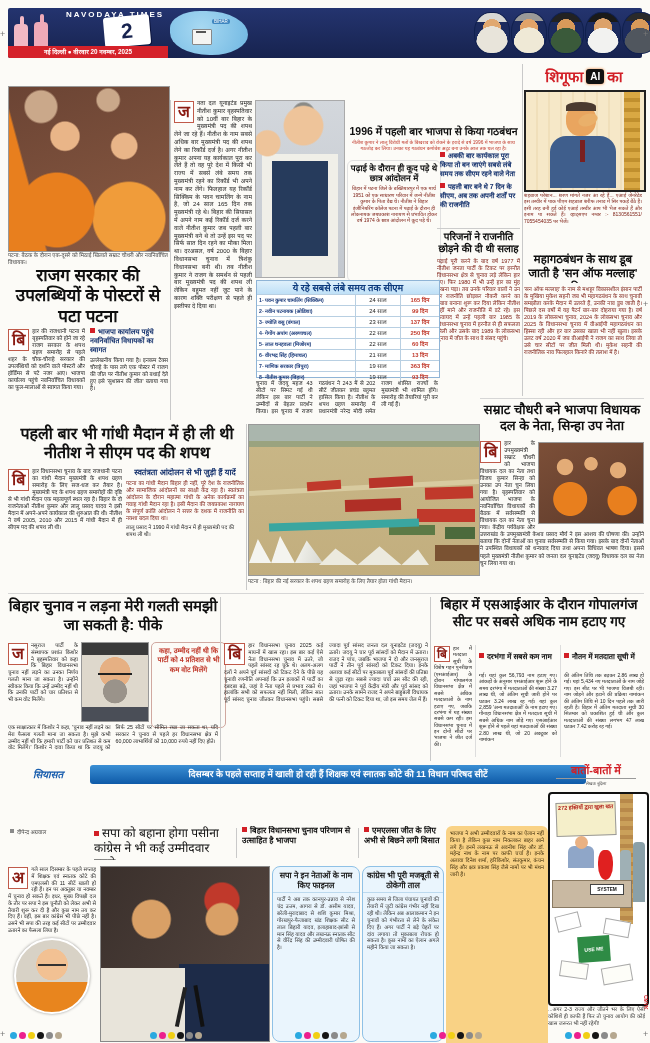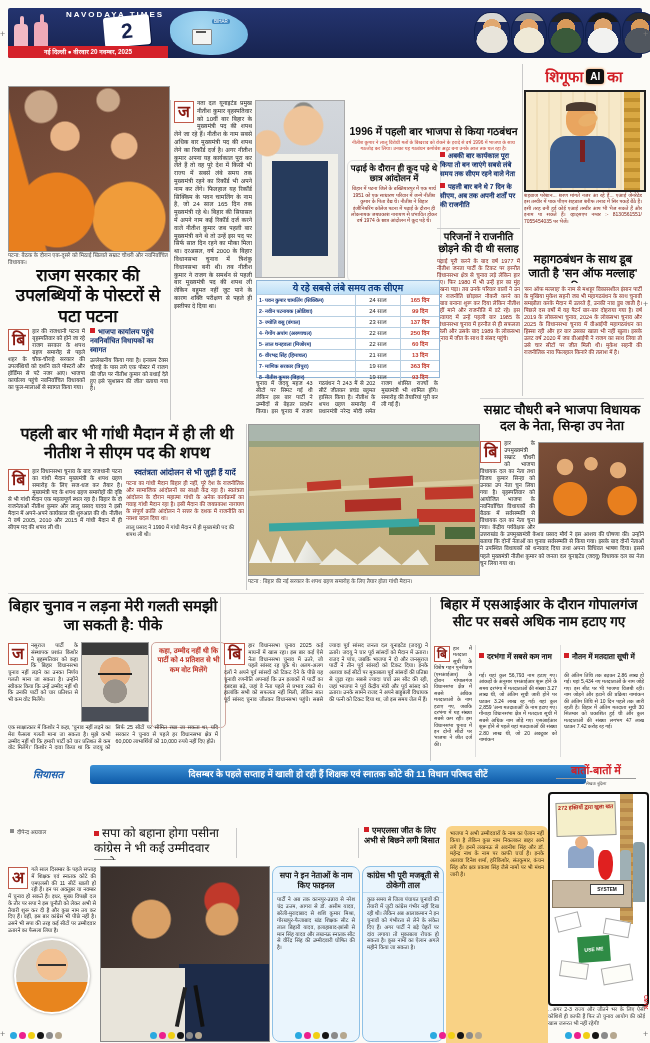--- a/index.html
+++ b/index.html
@@ -258,20 +258,23 @@
     <div class="ct" style="font-size:9px;font-weight:800;color:#fff;line-height:19px;white-space:nowrap;overflow:hidden">दिसम्बर के पहले सप्ताह में खाली हो रही हैं शिक्षक एवं स्नातक कोटे की 11 विधान परिषद सीटें</div>
   </div>
 
   <div class="abs" style="left:10px;top:828px;width:84px;height:10px;font-size:5.5px;color:#444">
     <span class="rsq" style="width:4px;height:4px;background:#8a8a8a"></span><span>दीपेन्द्र अग्रवाल</span>
   </div>
   <div class="abs ovh" style="left:94px;top:826px;width:138px;height:34px;font-size:12px;line-height:1.25;font-weight:400;color:#101010">
     <span class="rsq"></span><span>सपा को बहाना होगा पसीना कांग्रेस ने भी कई उम्मीदवार उतारे</span>
   </div>
   <div class="vr" style="left:236px;top:828px;height:30px"></div>
+  <div class="abs ovh" style="left:242px;top:826px;width:112px;height:34px;font-size:8px;line-height:1.25;font-weight:800;color:#101010">
+    <span class="rsq"></span><span>बिहार विधानसभा चुनाव परिणाम से उत्साहित है भाजपा</span>
+  </div>
   <div class="vr" style="left:358px;top:828px;height:30px"></div>
   <div class="abs ovh" style="left:364px;top:826px;width:76px;height:34px;font-size:8px;line-height:1.25;font-weight:800;color:#101010">
     <span class="rsq"></span><span>एमएलसा जीत के लिए अभी से बिछने लगी बिसात</span>
   </div>
 
   <div class="abs ovh" style="left:446px;top:826px;width:94px;height:214px;background:#f9d285;border-radius:6px;padding:4px">
     <div class="t53 jt" style="color:#3d2c0a">भाजपा ने अभी उम्मीदवारों के नाम का ऐलान नहीं किया है लेकिन कुछ नाम निकलकर बाहर आने लगे हैं। इनमें लखनऊ से अवनीश सिंह और डॉ. महेन्द्र नाथ के नाम पर काफी चर्चा है। इनके अलावा दिनेश शर्मा, हरिकिशोर, संतकुमार, कंचन सिंह और क्षत्र प्रकाश सिंह जैसे नामों पर भी मंथन जारी है।</div>
   </div>
 
   <div class="abs t53 jt ovh" style="left:8px;top:866px;width:88px;height:174px;color:#222">

